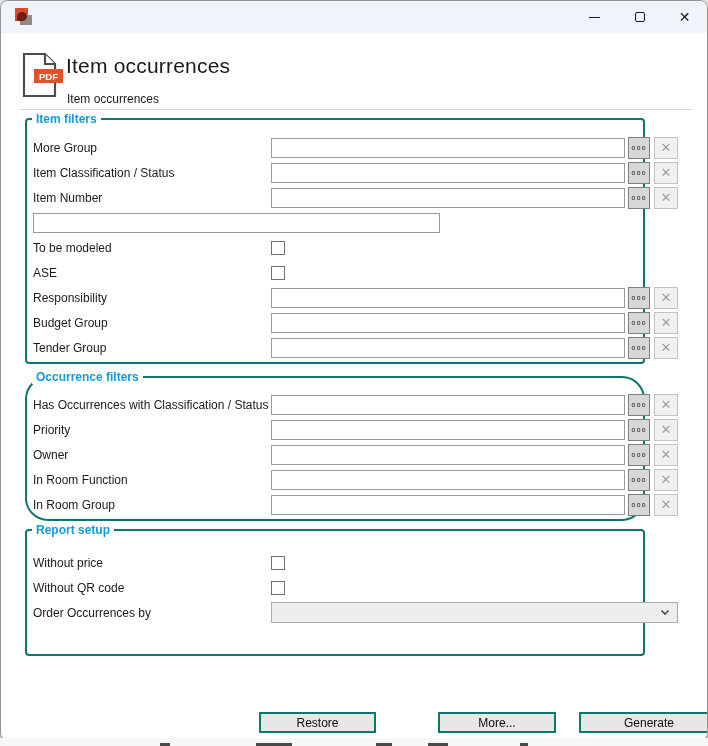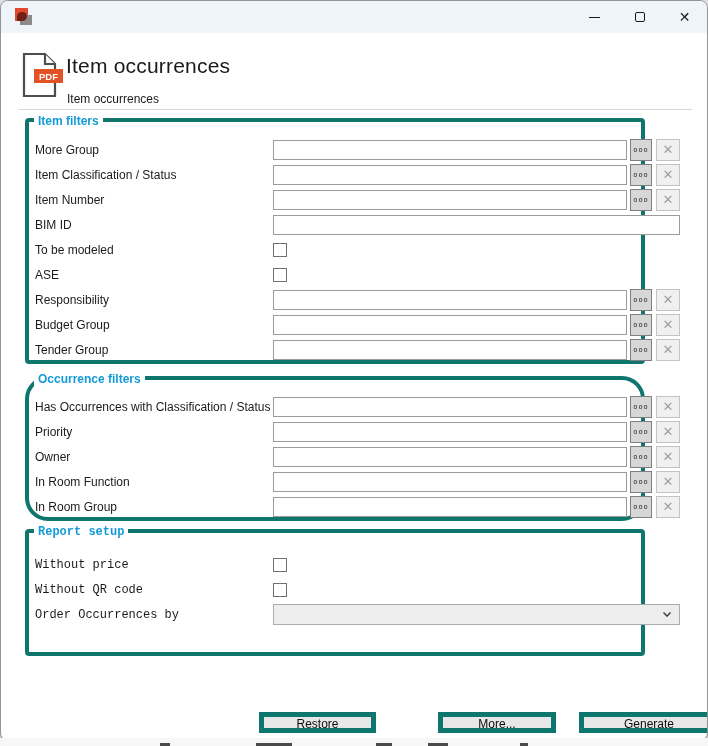--- a/index.html
+++ b/index.html
@@ -53,32 +53,32 @@
   }
   .header .subtitle {
     position: absolute; left: 66px; top: 51px;
     font-size: 12px; color: #1a1a1a;
   }
   .header-divider { position: absolute; left: 18px; top: 68px; width: 673px; height: 1px; background: #d7d7d7; }
 
   
   .groupbox {
     position: absolute; left: 24px; width: 620px;
-    border: 4px solid #0f766e; border-radius: 4px;
+    border: 2px solid #0f766e; border-radius: 4px;
     background: #ffffff;
   }
   .groupbox .gb-title {
     position: absolute; top: -8px; left: 5px;
     background: #ffffff; padding: 0 4px;
     font-size: 12px; font-weight: bold; color: #149bd7;
     line-height: 14px; white-space: nowrap;
   }
   #group-item    { top: 117px; height: 246px; padding-top: 15px; }
   #group-occ     { top: 375px; height: 145px; padding-top: 14px; border-radius: 23px; }
-  #group-report  { top: 528px; height: 127px; padding-top: 19px; font-family: Liberation Mono, monospace; }
+  #group-report  { top: 528px; height: 127px; padding-top: 19px; }
 
   .row { display: flex; align-items: center; height: 25px; padding-left: 6px; }
   .row .flabel {
     width: 238px; flex: none;
     font-size: 12px; color: #1b1b1b; white-space: nowrap;
   }
   .row .ctrl { width: 407px; flex: none; display: flex; align-items: center; }
 
   .txt {
     height: 20px; border: 1px solid #9b9b9b; background: #fff;
@@ -111,21 +111,21 @@
     width: 407px; height: 21px;
     background: #ededed; border: 1px solid #acacac;
     display: flex; align-items: center; justify-content: flex-end;
     padding-right: 7px;
   }
   .select svg { display: block; }
 
   
   .footer-btn {
     position: absolute; top: 711px; height: 21px;
-    background: #e7e7e7; border: 5px solid #0f766e;
+    background: #e7e7e7; border: 2px solid #0f766e;
     font-family: "Liberation Sans", sans-serif;
     font-size: 12px; color: #0d0d0d; cursor: default;
   }
   #btn-restore  { left: 258px; width: 117px; }
   #btn-more     { left: 437px; width: 118px; }
   #btn-generate { left: 578px; width: 140px; }
 </style>
 </head>
 <body>
 
@@ -197,21 +197,20 @@
         <button class="btn-lookup">
             <span>ooo</span>
           </button>
         <button class="btn-clear">
             <span>✕</span>
           </button>
       </div>
     </div>
 
     <div class="row">
-      <div class="flabel">BIM ID</div>
       <div class="ctrl">
         <input class="txt full-w" style="">
       </div>
     </div>
 
     <div class="row">
       <div class="flabel">To be modeled</div>
       <div class="ctrl">
         <span class="cb"></span>
       </div>

